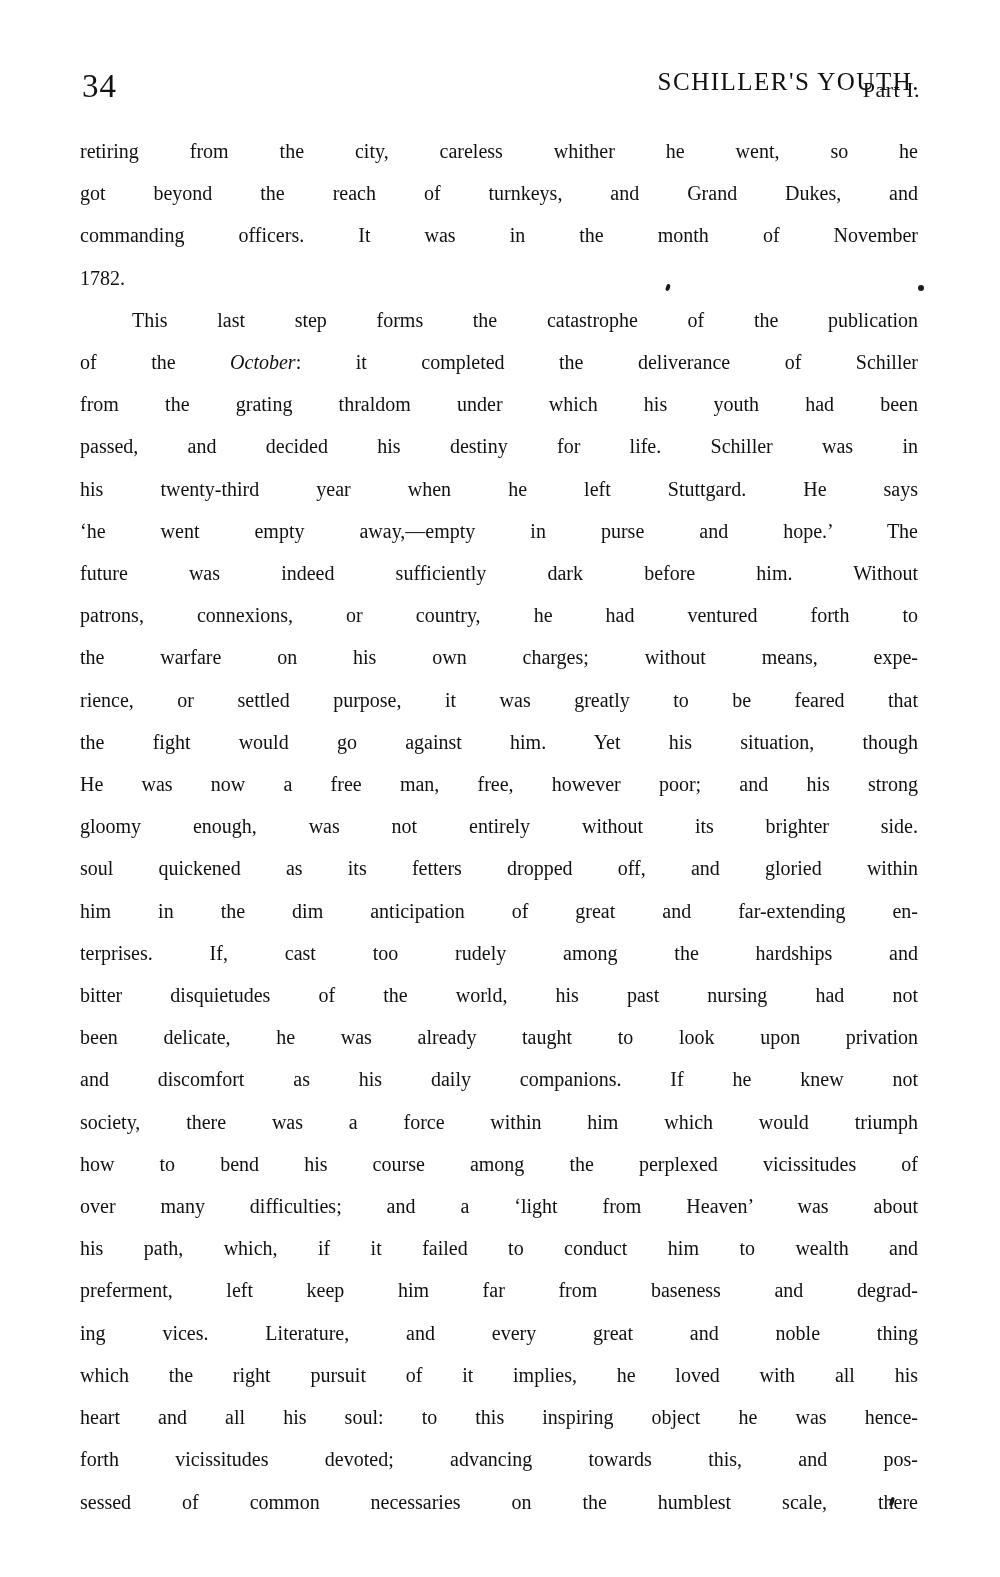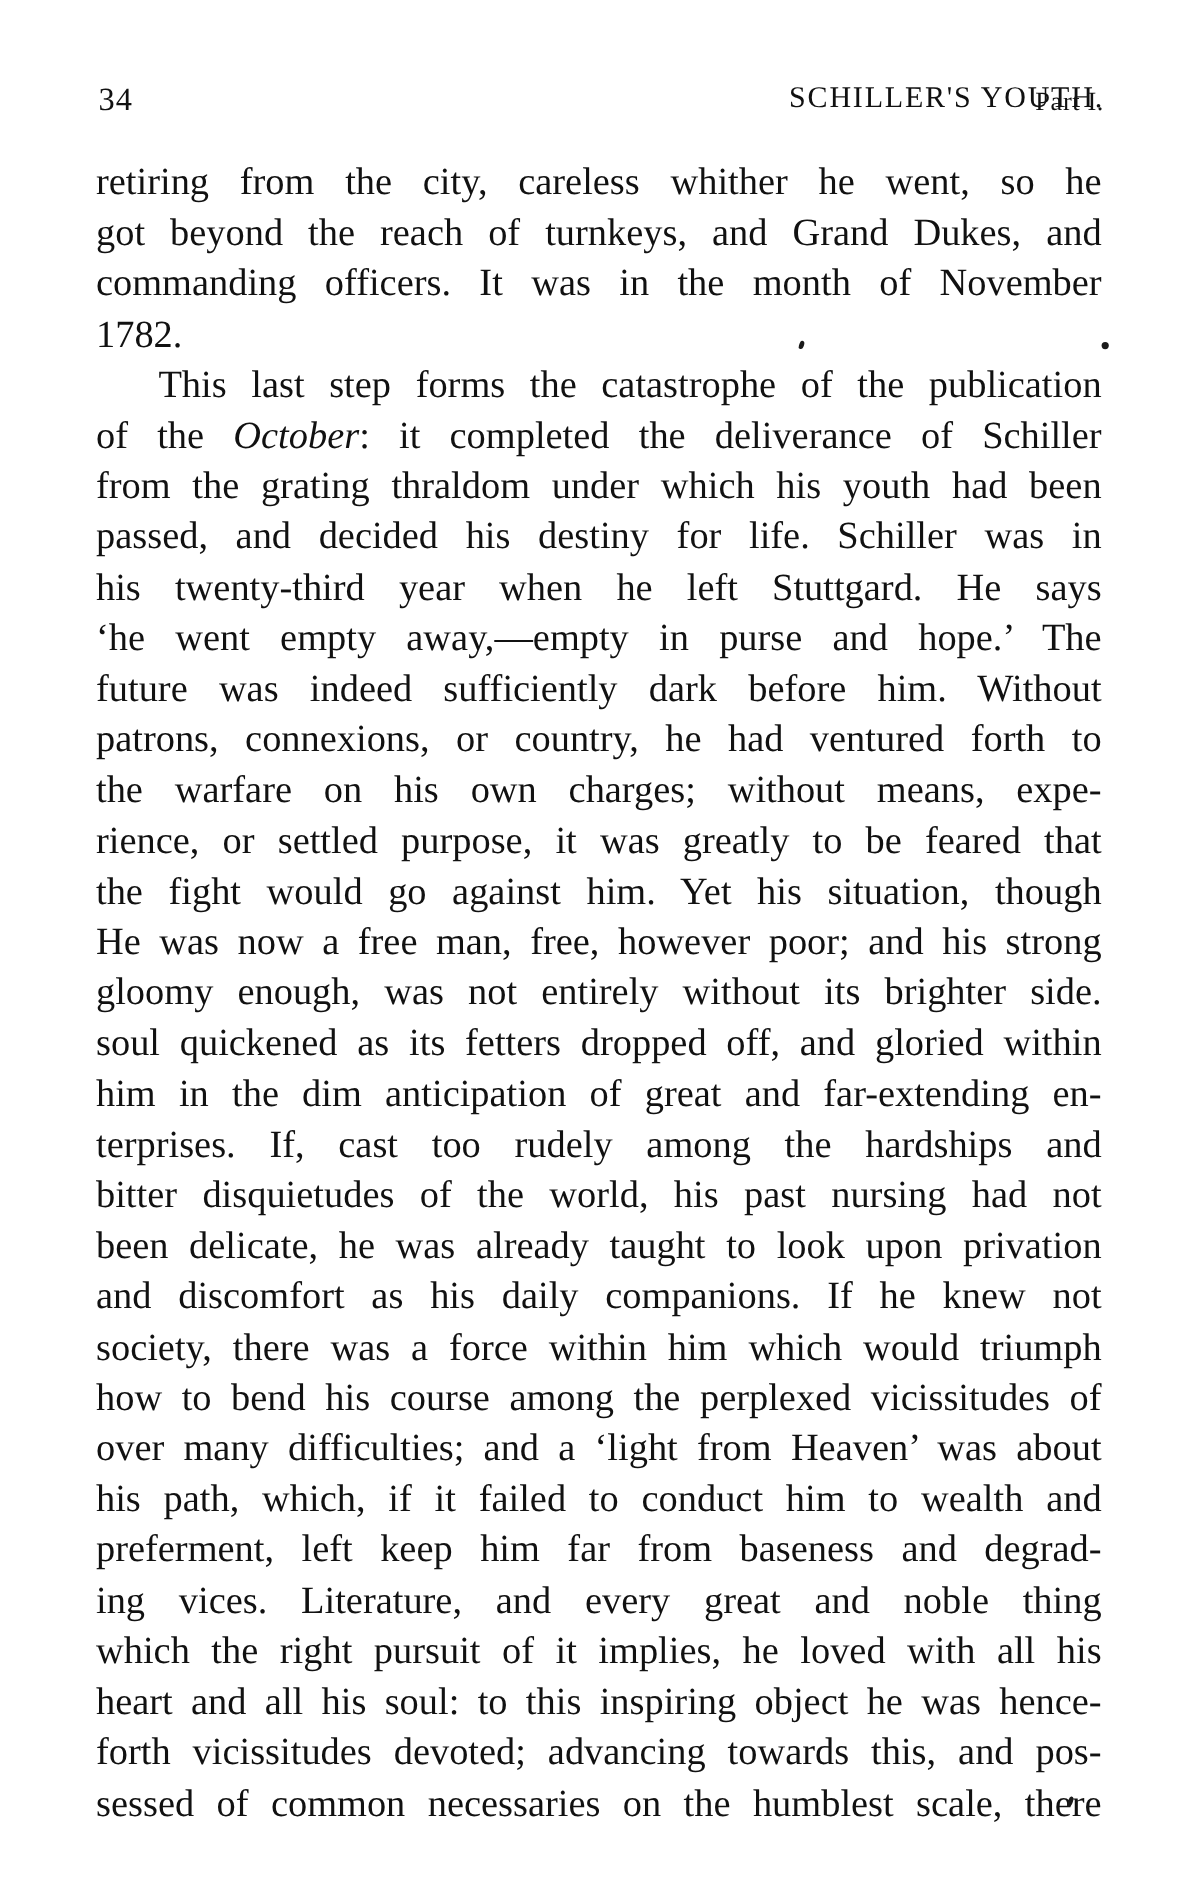--- a/index.html
+++ b/index.html
@@ -20,42 +20,42 @@
   .header {
     position: absolute;
     top: 68px;
     left: 82px;
     width: 838px;
     display: flex;
     justify-content: space-between;
     align-items: baseline;
   }
   .page-number {
-    font-size: 27px;
+    font-size: 33px;
     letter-spacing: 1px;
   }
   .running-title {
     font-size: 25px;
     letter-spacing: 1.5px;
     position: absolute;
     left: 0;
     right: 0;
     text-align: right;
   }
   .part-label {
     font-size: 22px;
     letter-spacing: 0.5px;
     margin-left: 28px;
   }
   .text-block {
     position: absolute;
     top: 130px;
     left: 80px;
     width: 838px;
-    font-size: 32px;
+    font-size: 20px;
     line-height: 42.2px;
   }
   .line {
     text-align: justify;
     text-align-last: justify;
     white-space: normal;
   }
   .line.last-left {
     text-align-last: left;
   }

